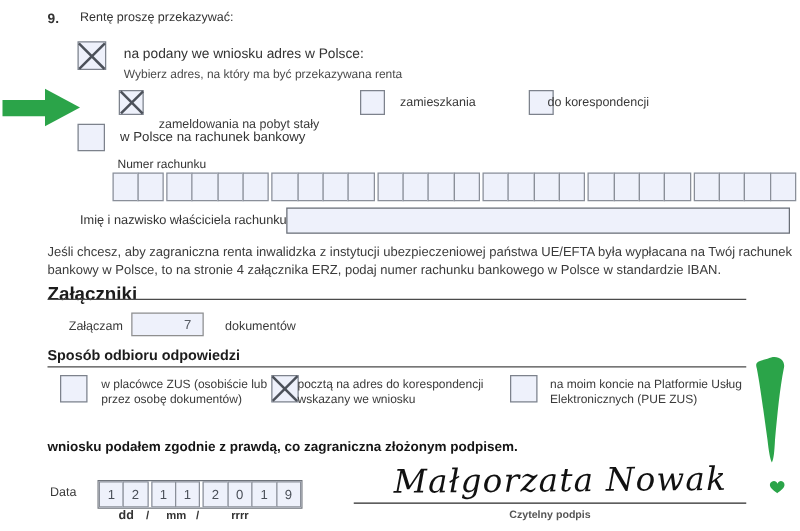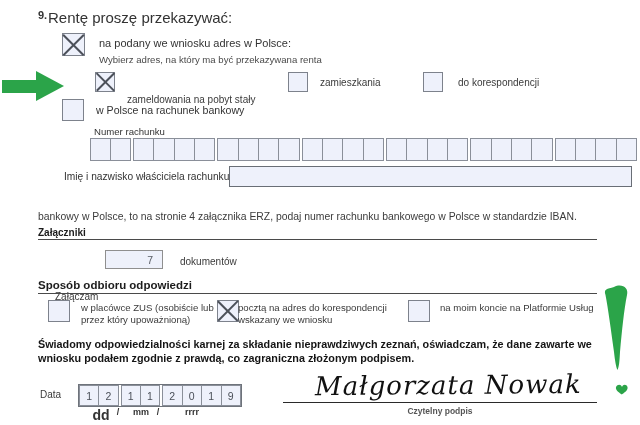--- a/index.html
+++ b/index.html
@@ -64,39 +64,39 @@
     border-top:15px solid transparent;border-bottom:15px solid transparent;
     border-left:28px solid var(--green);
   }
 </style>
 </head>
 <body>
 
 <div id="page">
 
   <span class="abs bold nowrap" style="left:38px;top:9px;font-size:11px;">9.</span>
-  <span class="abs nowrap" style="left:48px;top:9px;font-size:15px;">Rentę proszę przekazywać:</span>
+  <span class="abs nowrap" style="left:64px;top:9px;font-size:10px;">Rentę proszę przekazywać:</span>
 
   <div class="cb checked" style="left:62px;top:33px;width:23px;height:23px;"></div>
   <span class="abs nowrap" style="left:99px;top:37px;font-size:11px;text-align:center;">na podany we wniosku adres w Polsce:</span>
   <span class="abs nowrap" style="left:99px;top:54px;font-size:9.6px;color:#4a4a4a;">Wybierz adres, na który ma być przekazywana renta</span>
 
   <div class="abs" style="left:2px;top:71px;width:62px;height:30px;">
     <div class="arrow-shaft"></div>
     <div class="arrow-head"></div>
   </div>
 
   <div class="cb checked" style="left:95px;top:72px;width:20px;height:20px;"></div>
   <span class="abs lbl nowrap" style="left:127px;top:94px;">zameldowania na pobyt stały</span>
 
   <div class="cb" style="left:288px;top:72px;width:20px;height:20px;"></div>
   <span class="abs lbl nowrap" style="left:320px;top:77px;">zamieszkania</span>
 
   <div class="cb" style="left:423px;top:72px;width:20px;height:20px;"></div>
-  <span class="abs lbl nowrap" style="left:458px;top:77px;">do korespondencji</span>
+  <span class="abs lbl nowrap" style="left:438px;top:77px;">do korespondencji</span>
 
   <div class="cb" style="left:62px;top:99px;width:22px;height:22px;"></div>
   <span class="abs nowrap" style="left:96px;top:104px;font-size:10.6px;">w Polsce na rachunek bankowy</span>
 
   <span class="abs nowrap" style="left:94px;top:126px;font-size:9.6px;">Numer rachunku</span>
   <div class="cellrow" style="left:90px;top:138px;width:547px;height:23px;">
     <div class="cellgroup" style="flex:2;">
       <div class="cell"></div>
       <div class="cell"></div>
     </div>
@@ -134,71 +134,72 @@
       <div class="cell"></div>
       <div class="cell"></div>
       <div class="cell"></div>
       <div class="cell"></div>
     </div>
   </div>
 
   <span class="abs nowrap" style="left:64px;top:171px;font-size:10.2px;">Imię i nazwisko właściciela rachunku</span>
   <div class="inputbox" style="left:229px;top:166px;width:403px;height:21px;"></div>
 
+  <div class="abs note nowrap" style="left:38px;top:196px;">Jeśli chcesz, aby zagraniczna renta inwalidzka z instytucji ubezpieczeniowej państwa UE/EFTA była wypłacana na Twój rachunek</div>
   <div class="abs note nowrap" style="left:38px;top:210px;">bankowy w Polsce, to na stronie 4 załącznika ERZ, podaj numer rachunku bankowego w Polsce w standardzie IBAN.</div>
 
-  <div class="abs bold nowrap" style="left:38px;top:227px;font-size:10px;color:#1c1c1c;">Załączniki</div>
+  <div class="abs bold nowrap" style="left:38px;top:227px;font-size:15px;color:#1c1c1c;">Załączniki</div>
   <div class="hr" style="left:38px;top:239px;width:559px;"></div>
 
-  <span class="abs lbl nowrap" style="left:55px;top:256px;margin-top:35px;">Załączam</span>
+  <span class="abs lbl nowrap" style="left:55px;top:256px;">Załączam</span>
   <div class="inputbox" style="left:105px;top:250px;width:58px;height:19px;border:1.5px solid #8f8f8f;
               display:flex;align-items:center;justify-content:flex-end;padding-right:9px;font-size:10.5px;color:#565b63;">7</div>
   <span class="abs lbl nowrap" style="left:180px;top:256px;">dokumentów</span>
 
   <div class="abs bold nowrap" style="left:38px;top:279px;font-size:11.5px;color:#1c1c1c;">Sposób odbioru odpowiedzi</div>
   <div class="hr" style="left:38px;top:293px;width:559px;"></div>
 
   <div class="cb" style="left:48px;top:300px;width:22px;height:22px;"></div>
   <div class="abs resplbl" style="left:81px;top:302px;">
     <div class="nowrap">w placówce ZUS (osobiście lub</div>
-    <div class="nowrap">przez który upoważnioną)</div>
+    <div class="nowrap">przez osobę dokumentów)</div>
   </div>
 
   <div class="cb checked" style="left:217px;top:300px;width:22px;height:22px;"></div>
   <div class="abs resplbl" style="left:238px;top:302px;">
     <div class="nowrap">pocztą na adres do korespondencji</div>
     <div class="nowrap">wskazany we wniosku</div>
   </div>
 
   <div class="cb" style="left:408px;top:300px;width:22px;height:22px;"></div>
   <div class="abs resplbl" style="left:440px;top:302px;">
     <div class="nowrap">na moim koncie na Platformie Usług</div>
-  </div>
-
-  <div class="abs decl nowrap" style="left:38px;top:337px;">Świadomy odpowiedzialności karnej za składanie nieprawdziwych zeznań, oświadczam, że dane zawarte we</div>
+    <div class="nowrap">Elektronicznych  (PUE ZUS)</div>
+  </div>
+
   <div class="abs decl nowrap" style="left:38px;top:351px;">wniosku podałem zgodnie z prawdą, co zagraniczna złożonym podpisem.</div>
 
   <span class="abs lbl nowrap" style="left:40px;top:389px;">Data</span>
   <div class="cellrow" style="left:78px;top:384px;width:162px;height:21px;border:1px solid #6e737b;">
     <div class="cellgroup" style="flex:2;">
       <div class="cell">1</div>
       <div class="cell">2</div>
     </div>
     <div class="cellgroup" style="flex:2;">
       <div class="cell">1</div>
       <div class="cell">1</div>
     </div>
     <div class="cellgroup" style="flex:4;">
       <div class="cell">2</div>
       <div class="cell">0</div>
       <div class="cell">1</div>
       <div class="cell">9</div>
     </div>
   </div>
-  <span class="abs bold nowrap" style="left:101px;top:407px;font-size:14px;transform:translateX(-50%);">dd</span>
+  <span class="abs bold nowrap" style="left:101px;top:407px;font-size:10px;transform:translateX(-50%);">dd</span>
   <span class="abs bold nowrap" style="left:118px;top:407px;font-size:9px;transform:translateX(-50%);">/</span>
   <span class="abs bold nowrap" style="left:141px;top:407px;font-size:9px;transform:translateX(-50%);">mm</span>
   <span class="abs bold nowrap" style="left:158px;top:407px;font-size:9px;transform:translateX(-50%);">/</span>
   <span class="abs bold nowrap" style="left:192px;top:407px;font-size:9px;transform:translateX(-50%);">rrrr</span>
 
   <div class="abs sig nowrap" style="left:315px;top:370px;">Małgorzata Nowak</div>
   <div class="abs" style="left:283px;top:402px;width:314px;border-top:1.5px solid #2a2a2a;"></div>
   <div class="abs nowrap" style="left:283px;top:406px;width:314px;text-align:center;font-size:8.5px;color:#555;font-weight:bold;">Czytelny podpis</div>
 
   <svg class="abs" style="left:598px;top:282px;" width="40" height="122" viewBox="0 0 40 122">

